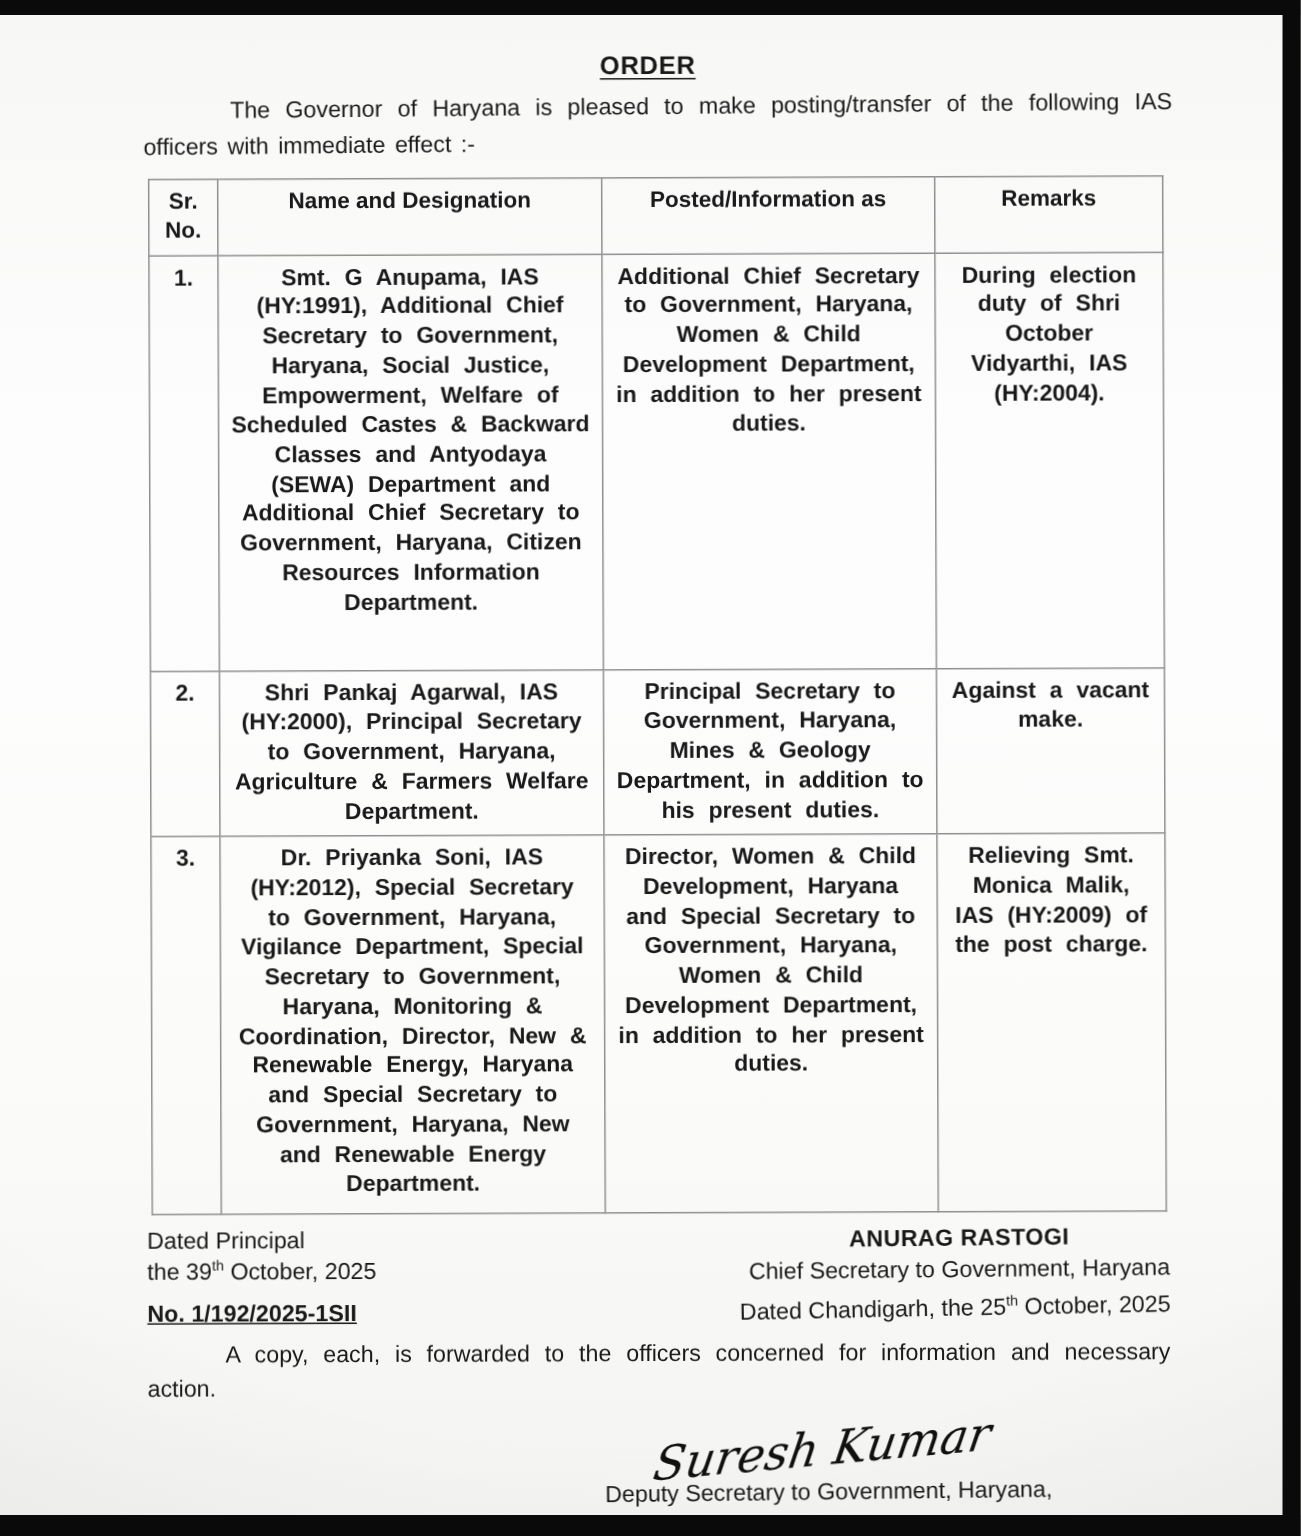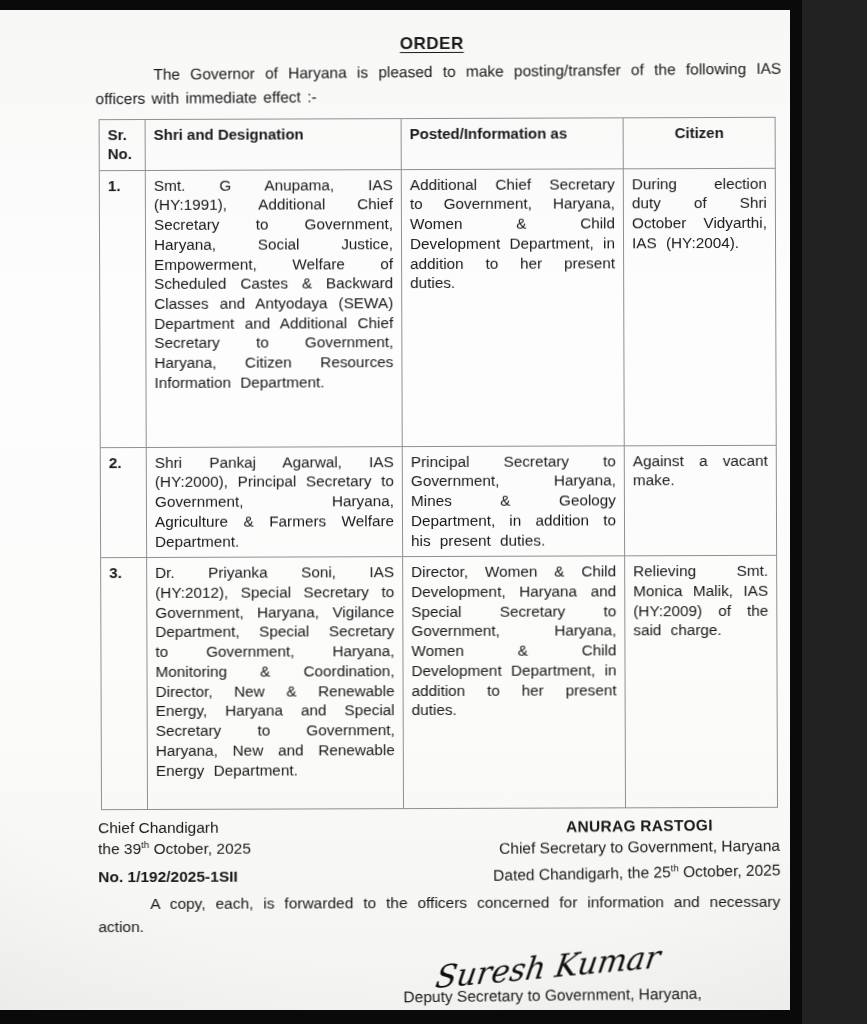--- a/index.html
+++ b/index.html
@@ -1,17 +1,17 @@
 <!DOCTYPE html>
 <html><head>
 <meta charset="utf-8">
 <style>
   html,body{margin:0;padding:0;background:#222;}
   .photo{
-    position:relative;width:802px;height:1024px;overflow:hidden;
+    position:relative;width:867px;height:1024px;overflow:hidden;
     background:
       radial-gradient(ellipse 120% 90% at 50% 40%, rgba(0,0,0,0) 60%, rgba(0,0,0,0.07) 100%),
       linear-gradient(180deg,#f7f7f6 0%, #fdfdfd 30%, #fbfbfa 70%, #f3f3f1 100%);
     font-family:"Liberation Sans","DejaVu Sans",sans-serif;
     color:#1d1d1d;
   }
   .doc{
     position:absolute;left:0;top:10px;width:867px;
     filter:blur(0.28px) contrast(1.04);
     transform:rotate(-0.2deg);
@@ -31,34 +31,35 @@
   table.order{
     margin-left:100px;width:676px;
     border-collapse:collapse;table-layout:fixed;
     font-size:15.3px;
   }
   table.order th, table.order td{
     border:1px solid #8f8f8f;
     vertical-align:top;
     padding:5px 8px 6px 8px;
     line-height:1.29;
+    text-align:center;
   }
   col.c-sr{width:46px;} col.c-name{width:256px;} col.c-posted{width:222px;} col.c-rem{width:152px;}
   th{font-weight:700;text-align:left;font-size:15px;line-height:1.25;}
   th.rem{text-align:center;}
   td.sr{font-weight:700;text-align:left;padding-left:10px;}
-  td.txt{text-align:justify;word-spacing:5px;}
+  td.txt{text-align:justify;word-spacing:5px;font-weight:bold;}
   tr.r1{height:277px;} tr.r2{height:104px;} tr.r3{height:252px;} tr.hd{height:46px;}
   .footer{margin:8px 88px 0 97px;font-size:15.5px;}
   .frow{display:flex;justify-content:space-between;align-items:flex-start;}
   .dateblock{line-height:1.35;}
   .signblock{text-align:center;line-height:1.35;transform:rotate(-0.4deg);}
   .signname{font-weight:600;letter-spacing:0.3px;}
   .refrow{margin-top:8px;align-items:baseline;}
-  .refno{font-weight:600;}
+  .refno{font-weight:600;text-decoration:underline;}
   .mid-date{transform:rotate(-0.9deg);transform-origin:left center;}
   .copy{
     margin-top:6px;text-align:justify;text-indent:52px;line-height:1.5;word-spacing:2px;
   }
   .sig-line{
     text-align:right;margin:-4px 120px 0 0;height:44px;
   }
   .signature{
     display:inline-block;
     font-family:"DejaVu Serif",serif;font-style:italic;
@@ -90,50 +91,50 @@
     <table class="order">
       <colgroup>
         <col class="c-sr">
           <col class="c-name">
           <col class="c-posted">
           <col class="c-rem">
       </colgroup>
       <tbody>
           <tr class="hd">
         <th>Sr. No.</th>
-        <th>Shri and Designation</th>
+        <th>Name and Designation</th>
         <th>Posted/Information as</th>
-        <th class="rem">Citizen</th>
+        <th class="rem">Remarks</th>
       </tr>
       <tr class="r1">
         <td class="sr">1.</td>
         <td class="txt">Smt. G Anupama, IAS (HY:1991), Additional Chief Secretary to Government, Haryana, Social Justice, Empowerment, Welfare of Scheduled Castes &amp; Backward Classes and Antyodaya (SEWA) Department and Additional Chief Secretary to Government, Haryana, Citizen Resources Information Department.</td>
         <td class="txt">Additional Chief Secretary to Government, Haryana, Women &amp; Child Development Department, in addition to her present duties.</td>
         <td class="txt">During election duty of Shri October Vidyarthi, IAS (HY:2004).</td>
       </tr>
       <tr class="r2">
         <td class="sr">2.</td>
         <td class="txt">Shri Pankaj Agarwal, IAS (HY:2000), Principal Secretary to Government, Haryana, Agriculture &amp; Farmers Welfare Department.</td>
         <td class="txt">Principal Secretary to Government, Haryana, Mines &amp; Geology Department, in addition to his present duties.</td>
         <td class="txt">Against a vacant make.</td>
       </tr>
       <tr class="r3">
         <td class="sr">3.</td>
         <td class="txt">Dr. Priyanka Soni, IAS (HY:2012), Special Secretary to Government, Haryana, Vigilance Department, Special Secretary to Government, Haryana, Monitoring &amp; Coordination, Director, New &amp; Renewable Energy, Haryana and Special Secretary to Government, Haryana, New and Renewable Energy Department.</td>
         <td class="txt">Director, Women &amp; Child Development, Haryana and Special Secretary to Government, Haryana, Women &amp; Child Development Department, in addition to her present duties.</td>
-        <td class="txt">Relieving Smt. Monica Malik, IAS (HY:2009) of the said charge.</td>
+        <td class="txt">Relieving Smt. Monica Malik, IAS (HY:2009) of the post charge.</td>
       </tr>
     </tbody>
       </table>
 
     <div class="footer">
 
       <div class="frow">
         <div class="dateblock">
-          <div>Chief Chandigarh</div>
+          <div>Dated Principal</div>
           <div><span>the 39</span><sup class="th">th</sup><span> October, 2025</span></div>
         </div>
         <div class="signblock">
           <div class="signname">ANURAG RASTOGI</div>
           <div>Chief Secretary to Government, Haryana</div>
         </div>
       </div>
 
       <div class="frow refrow">
         <div class="refno">No. 1/192/2025-1SII</div>

